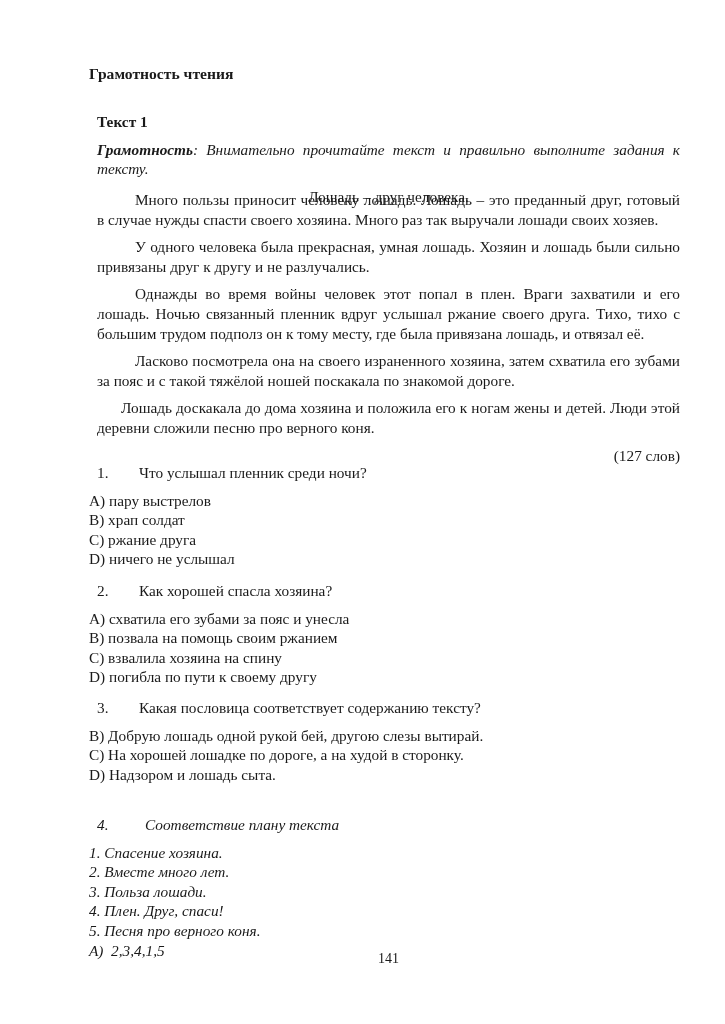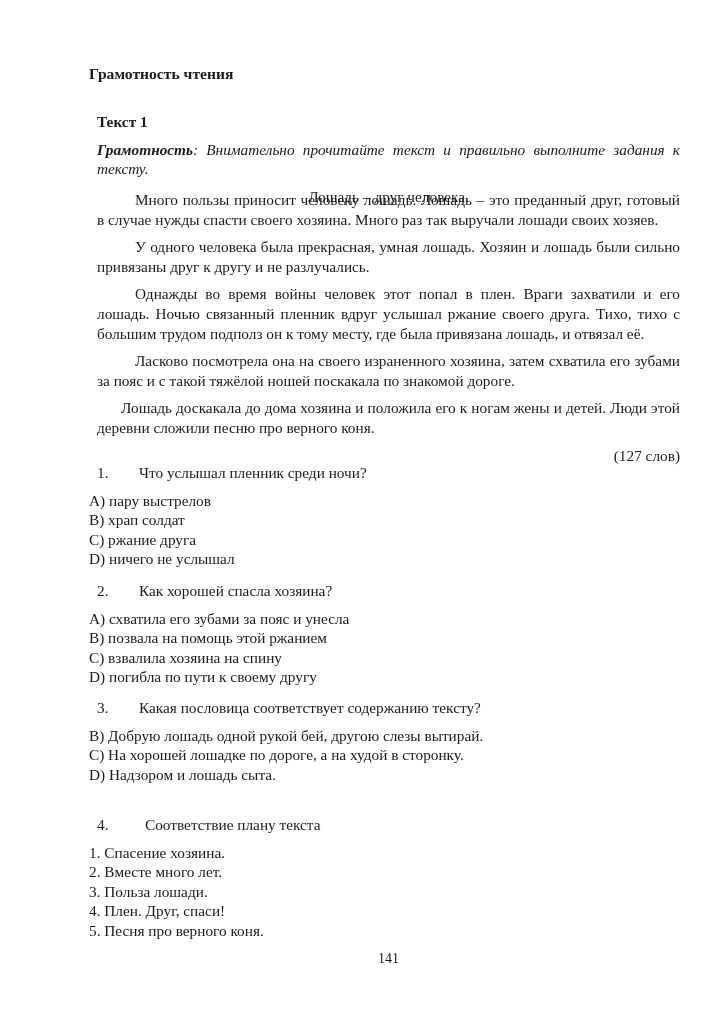--- a/index.html
+++ b/index.html
@@ -58,35 +58,36 @@
     <p><span class="q-num">1.</span><span>Что услышал пленник среди ночи?</span></p>
     <p class="opt">A) пару выстрелов</p>
     <p class="opt">B) храп солдат</p>
     <p class="opt">C) ржание друга</p>
     <p class="opt">D) ничего не услышал</p>
   </div>
 
   <div class="block" style="top:573px;">
     <p><span class="q-num">2.</span><span>Как хорошей спасла хозяина?</span></p>
     <p class="opt">A) схватила его зубами за пояс и унесла</p>
-    <p class="opt">B) позвала на помощь этой ржанием</p>
+    <p class="opt">B) позвала на помощь своим ржанием</p>
     <p class="opt">C) взвалила хозяина на спину</p>
     <p class="opt">D) погибла по пути к своему другу</p>
   </div>
 
   <div class="block" style="top:690px;">
     <p><span class="q-num">3.</span><span>Какая пословица соответствует содержанию тексту?</span></p>
     <p class="opt">B) Добрую лошадь одной рукой бей, другою слезы вытирай.</p>
     <p class="opt">C) На хорошей лошадке по дороге, а на худой в сторонку.</p>
     <p class="opt">D) Надзором и лошадь сыта.</p>
   </div>
 
-  <div class="block" style="top:807px;">
+  <div class="block" style="top:807px;font-style:italic;">
     <p><span class="q-num-wide">4.</span><span>Соответствие плану текста</span></p>
     <p class="opt">1. Спасение хозяина.</p>
     <p class="opt">2. Вместе много лет.</p>
     <p class="opt">3. Польза лошади.</p>
     <p class="opt">4. Плен. Друг, спаси!</p>
     <p class="opt">5. Песня про верного коня.</p>
+    <p class="opt" style="white-space:pre;">A)  2,3,4,1,5</p>
   </div>
 
   <div class="page-number">141</div>
 </div>
 
 </body></html>

